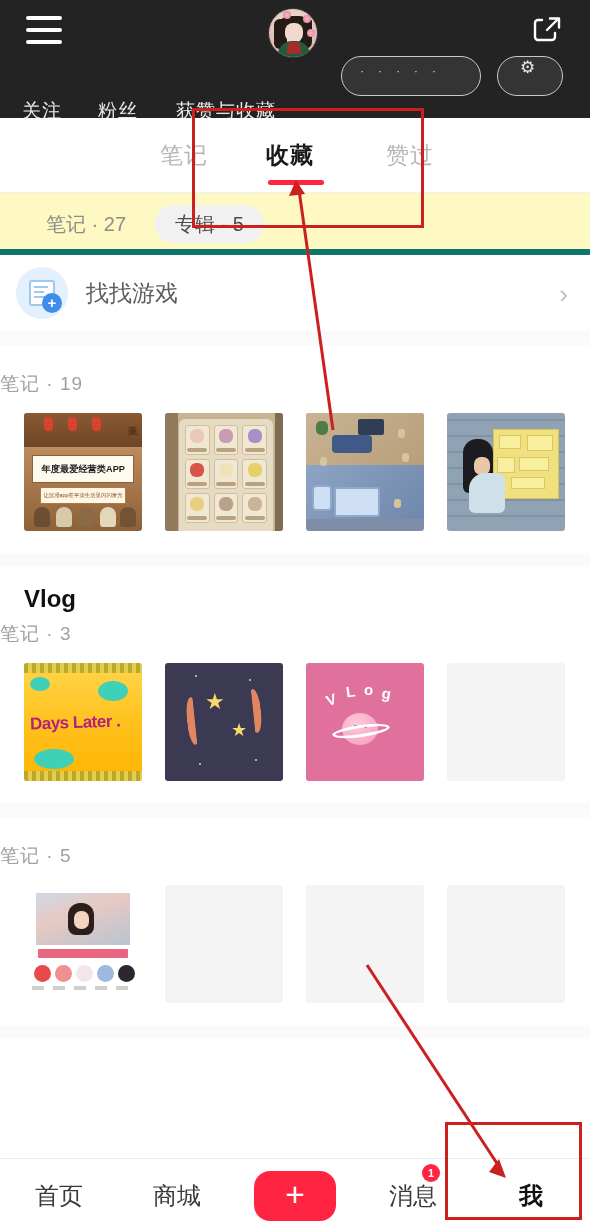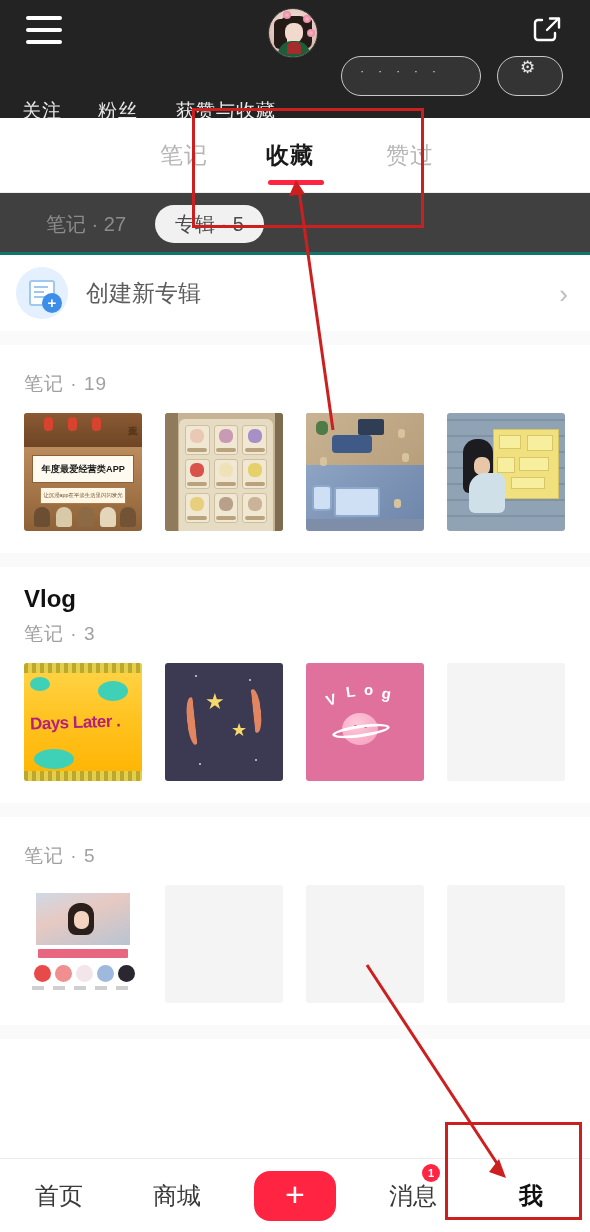--- a/index.html
+++ b/index.html
@@ -81,21 +81,21 @@
   }
   .tab.t1 { left: 160px; }
   .tab.t2 { left: 266px; color: #1a1a1a; font-weight: 700; }
   .tab.t3 { left: 386px; }
   .tab-underline {
     position: absolute; left: 268px; top: 62px; width: 56px; height: 5px;
     background: #ff2442; border-radius: 3px;
   }
 
   
-  .chips { position: relative; height: 62px; background:#404040; border-bottom: 3px solid #0f766e; }
+  .chips { position: relative; height: 62px; background:#fef9c3; border-bottom: 6px solid #0f766e; }
   .chip {
     position: absolute; top: 12px; height: 38px; line-height: 38px;
     font-size: 20px; border-radius: 19px; padding: 0 20px; color: #8c8c8c;
   }
   .chip.c1 { left: 26px; }
   .chip.c2 { left: 155px; background: #f1f1f1; color: #4a4a4a; }
 
   
   .band { background: #fafafa; height: 14px; width: 100%; }
   .create-row {
@@ -118,21 +118,21 @@
   .create-icon .plus {
     position: absolute; right: 6px; bottom: 6px; width: 20px; height: 20px; border-radius: 50%;
     background: #3c8ee8; color: #fff; font-size: 15px; line-height: 19px; text-align: center; font-weight: 700;
   }
   .create-label { margin-left: 18px; font-size: 23px; color: #5d5d5d; }
   .create-chevron { position: absolute; right: 22px; top: 24px; color: #bdbdbd; font-size: 26px; }
 
   
   .album { background: #fff; padding-top: 18px; }
   .album-title { margin-left: 24px; font-size: 24px; color: #111; font-weight: 600; display:flex; align-items:center; gap:2px;}
-  .album-sub { margin-left: 24px; margin-top: 8px; font-size: 19px; color: #a0a0a0; letter-spacing: 1px; }
+  .album-sub { margin-top: 8px; font-size: 19px; color: #a0a0a0; letter-spacing: 1px; }
   .thumbs { display: flex; gap: 23px; padding: 16px 24px 22px 24px; }
   .thumb {
     width: 118px; height: 118px; background: #f4f4f4; border-radius: 3px;
     position: relative; overflow: hidden; flex: none;
   }
   .thumb.empty { background: #f4f4f4; }
 
   
   .t-game { background: linear-gradient(180deg,#caa271 0%, #b58456 40%, #8d6137 100%); }
   .t-game .roof { position:absolute; top:0; left:0; right:0; height:34px; background: linear-gradient(180deg,#8a5a33,#6e4526); }
@@ -318,21 +318,21 @@
 
     <div class="create-row">
       <div class="create-icon">
         <div class="doc">
             <i></i>
             <i></i>
             <i></i>
           </div>
         <div class="plus">+</div>
       </div>
-      <div class="create-label">创建新专辑</div>
+      <div class="create-label">找找游戏</div>
       <div class="create-chevron">›</div>
     </div>
 
     <div class="band"></div>
 
     <div class="album">
       <div class="album-sub">笔记 · 19</div>
       <div class="thumbs">
 
         <div class="thumb t-game">

